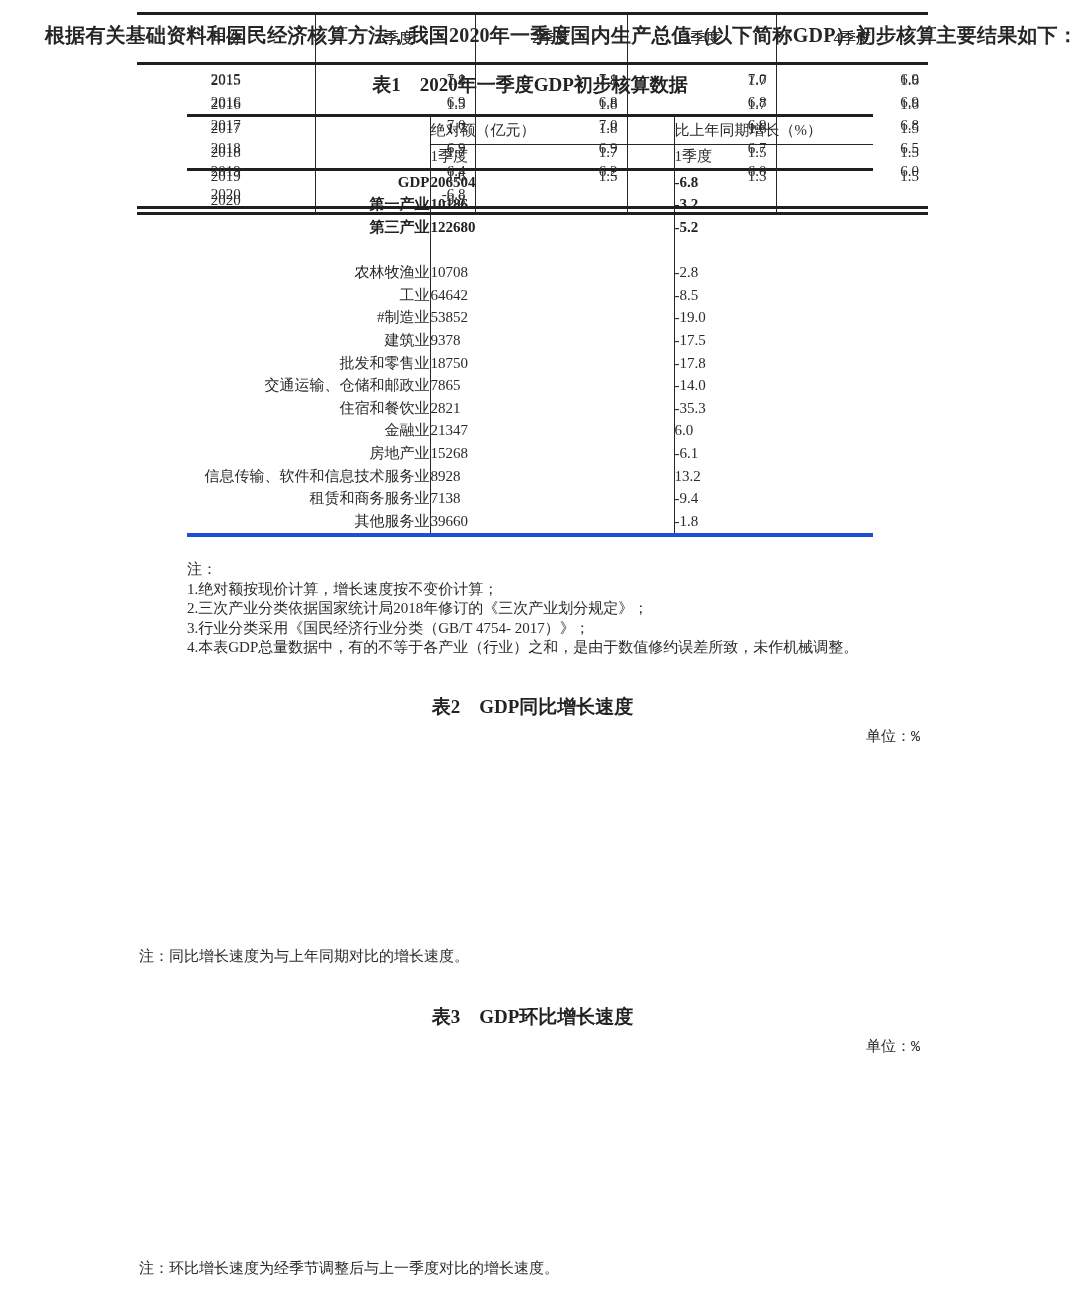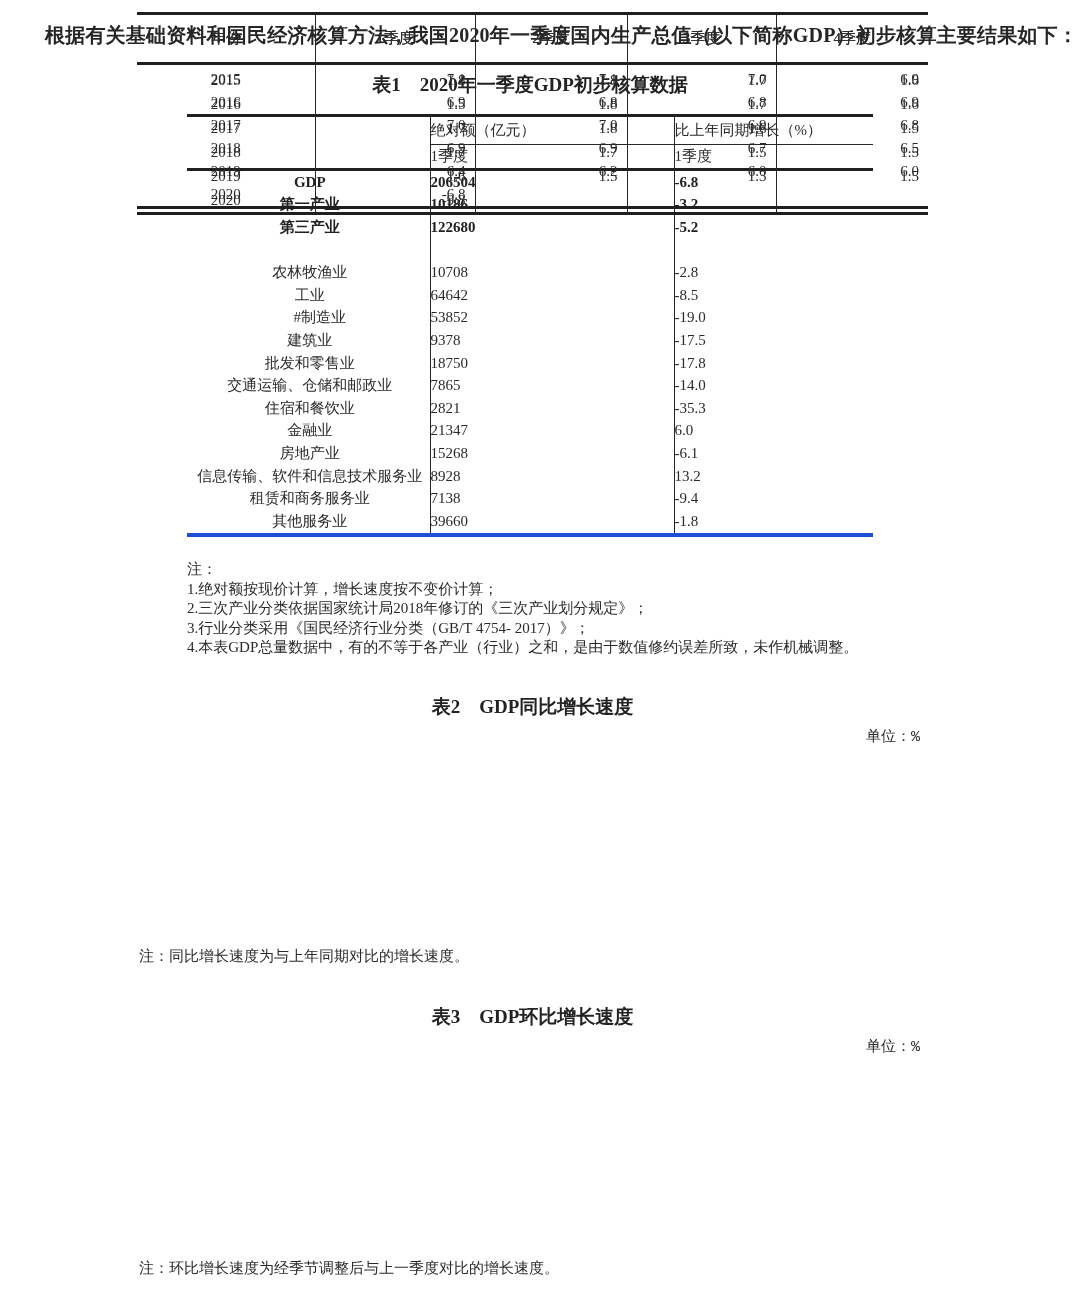--- a/index.html
+++ b/index.html
@@ -26,21 +26,21 @@
 
   
   #t1{position:absolute;top:114px;left:187px;width:686px;
       border-top:3px solid #1f1f1f;font-size:15px;color:#2a2a2a;}
   #t1 td.val{border-left:1.5px solid #262626;}
   #t1 thead tr.h1 td{height:27px;}
   #t1 thead tr.h1 td.val{border-bottom:1.5px solid #262626;}
   #t1 thead tr.h2 td{height:23px;border-bottom:3px solid #1f1f1f;}
   #t1 tbody td{height:22.6px;}
   #t1 tbody tr:last-child td{border-bottom:4px solid #1d4ed8;}
-  #t1 .lbl{text-align:center;padding-left:3px;}
+  #t1 .lbl{text-align:right;padding-left:3px;}
   #t1 tr.bold{font-weight:bold;color:#222;}
   #t1 .ind{padding-left:23px;}
 
   .notes{position:absolute;font-size:15px;line-height:19.5px;color:#2a2a2a;}
   #t1-notes{top:560px;left:187px;width:860px;}
 
   
   .qt{position:absolute;left:137px;width:791px;
       border-top:3px solid #1f1f1f;font-size:15px;color:#2a2a2a;margin-top:12px;}
   .qt td + td{border-left:1.5px solid #262626;}

